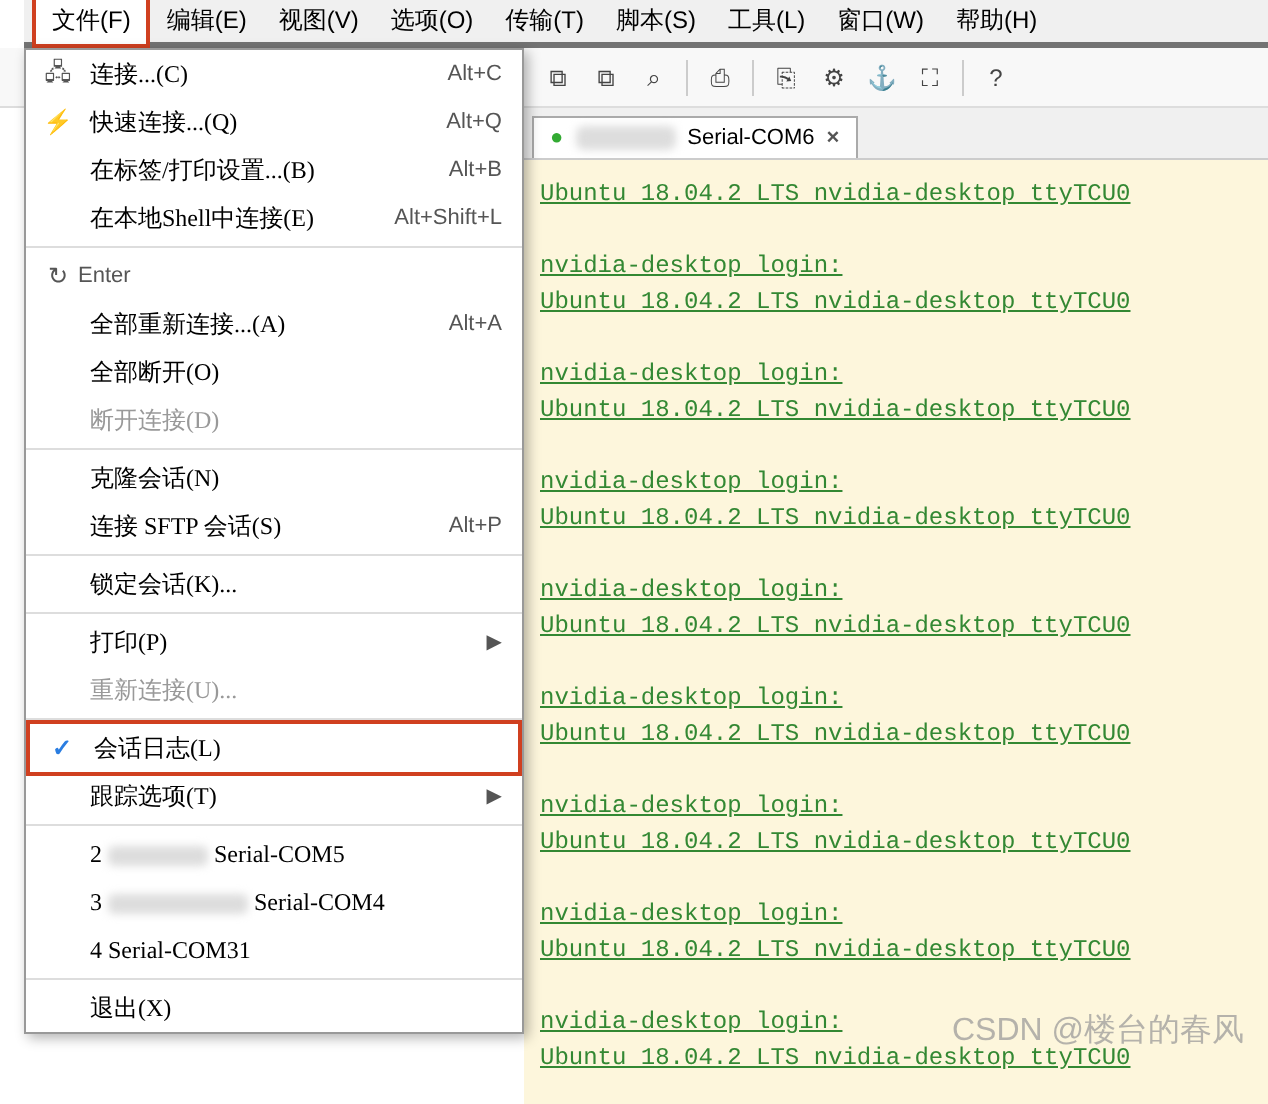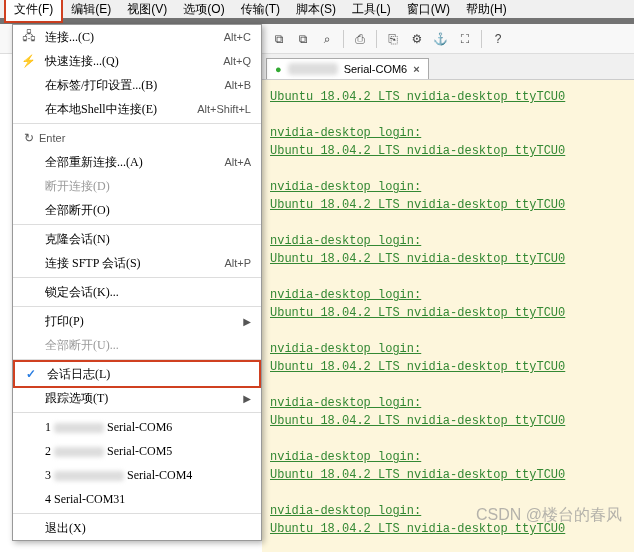--- a/index.html
+++ b/index.html
@@ -1,17 +1,17 @@
 <!DOCTYPE html>
 <html><head>
 <meta charset="utf-8">
 <style>
 * { box-sizing: border-box; margin: 0; padding: 0; }
 body { font-family: "Microsoft YaHei", "Segoe UI", sans-serif; font-size: 12px; background: #fff; width: 634px; height: 552px; overflow: hidden; position: relative; }
-.menubar { height: 24px; background: #f0f0f0; display: flex; align-items: center; padding: 0 4px; border-bottom: 6px solid #737373; }
+.menubar { height: 24px; background: #f0f0f0; display: flex; align-items: center; padding: 0 4px; border-bottom: 3px solid #737373; margin-left: 12px; }
 .menubar-item { padding: 3px 8px; cursor: pointer; }
 .menubar-item.active { border: 2px solid #d04020; background: #fff; }
 .toolbar { height: 30px; background: #f8f8f8; border-bottom: 1px solid #ddd; display: flex; align-items: center; padding: 0 4px; gap: 2px; }
 .toolbar-left { width: 262px; background: #fff; }
 .toolbar-icon { width: 22px; height: 22px; display: inline-flex; align-items: center; justify-content: center; color: #444; cursor: pointer; }
 .toolbar-sep { width: 1px; height: 18px; background: #ccc; margin: 0 3px; }
 .content { display: flex; height: calc(100% - 54px); }
 .dropdown { position: absolute; left: 12px; top: 24px; width: 250px; background: #fff; border: 1px solid #999; box-shadow: 2px 2px 6px rgba(0,0,0,0.3); z-index: 100; }
 .dropdown-item { display: flex; align-items: center; height: 24px; padding: 0 10px 0 6px; cursor: pointer; }
 .dropdown-item.disabled { color: #999; cursor: default; }
@@ -86,27 +86,27 @@
   <div class="dd-sep"></div>
   <div class="dropdown-item">
       <span class="dd-icon">↻</span>
       <span class="dd-shortcut">Enter</span>
     </div>
   <div class="dropdown-item">
       <span class="dd-icon"></span>
       <span class="dd-label">全部重新连接...(A)</span>
       <span class="dd-shortcut">Alt+A</span>
     </div>
+  <div class="dropdown-item">
+      <span class="dd-icon"></span>
+      <span class="dd-label">全部断开(O)</span>
+    </div>
   <div class="dropdown-item disabled">
       <span class="dd-icon"></span>
       <span class="dd-label">断开连接(D)</span>
-    </div>
-  <div class="dropdown-item">
-      <span class="dd-icon"></span>
-      <span class="dd-label">全部断开(O)</span>
     </div>
   <div class="dd-sep"></div>
   <div class="dropdown-item">
       <span class="dd-icon"></span>
       <span class="dd-label">克隆会话(N)</span>
     </div>
   <div class="dropdown-item">
       <span class="dd-icon"></span>
       <span class="dd-label">连接 SFTP 会话(S)</span>
       <span class="dd-shortcut">Alt+P</span>
@@ -117,37 +117,33 @@
       <span class="dd-label">锁定会话(K)...</span>
     </div>
   <div class="dd-sep"></div>
   <div class="dropdown-item">
       <span class="dd-icon"></span>
       <span class="dd-label">打印(P)</span>
       <span class="dd-arrow">▶</span>
     </div>
   <div class="dropdown-item disabled">
       <span class="dd-icon"></span>
-      <span class="dd-label">全部断开(U)...</span>
+      <span class="dd-label">重新连接(U)...</span>
     </div>
   <div class="dd-sep"></div>
   <div class="dropdown-item highlighted">
       <span class="dd-icon checkmark">✓</span>
       <span class="dd-label">会话日志(L)</span>
     </div>
   <div class="dropdown-item">
       <span class="dd-icon"></span>
       <span class="dd-label">跟踪选项(T)</span>
       <span class="dd-arrow">▶</span>
     </div>
   <div class="dd-sep"></div>
-  <div class="dropdown-item">
-      <span class="dd-icon"></span>
-      <span class="dd-label"><span>1</span> <span class="recent-blur"></span> <span>Serial-COM6</span></span>
-    </div>
   <div class="dropdown-item">
       <span class="dd-icon"></span>
       <span class="dd-label"><span>2</span> <span class="recent-blur"></span> <span>Serial-COM5</span></span>
     </div>
   <div class="dropdown-item">
       <span class="dd-icon"></span>
       <span class="dd-label"><span>3</span> <span class="recent-blur" style="width:70px"></span> <span>Serial-COM4</span></span>
     </div>
   <div class="dropdown-item">
       <span class="dd-icon"></span>

